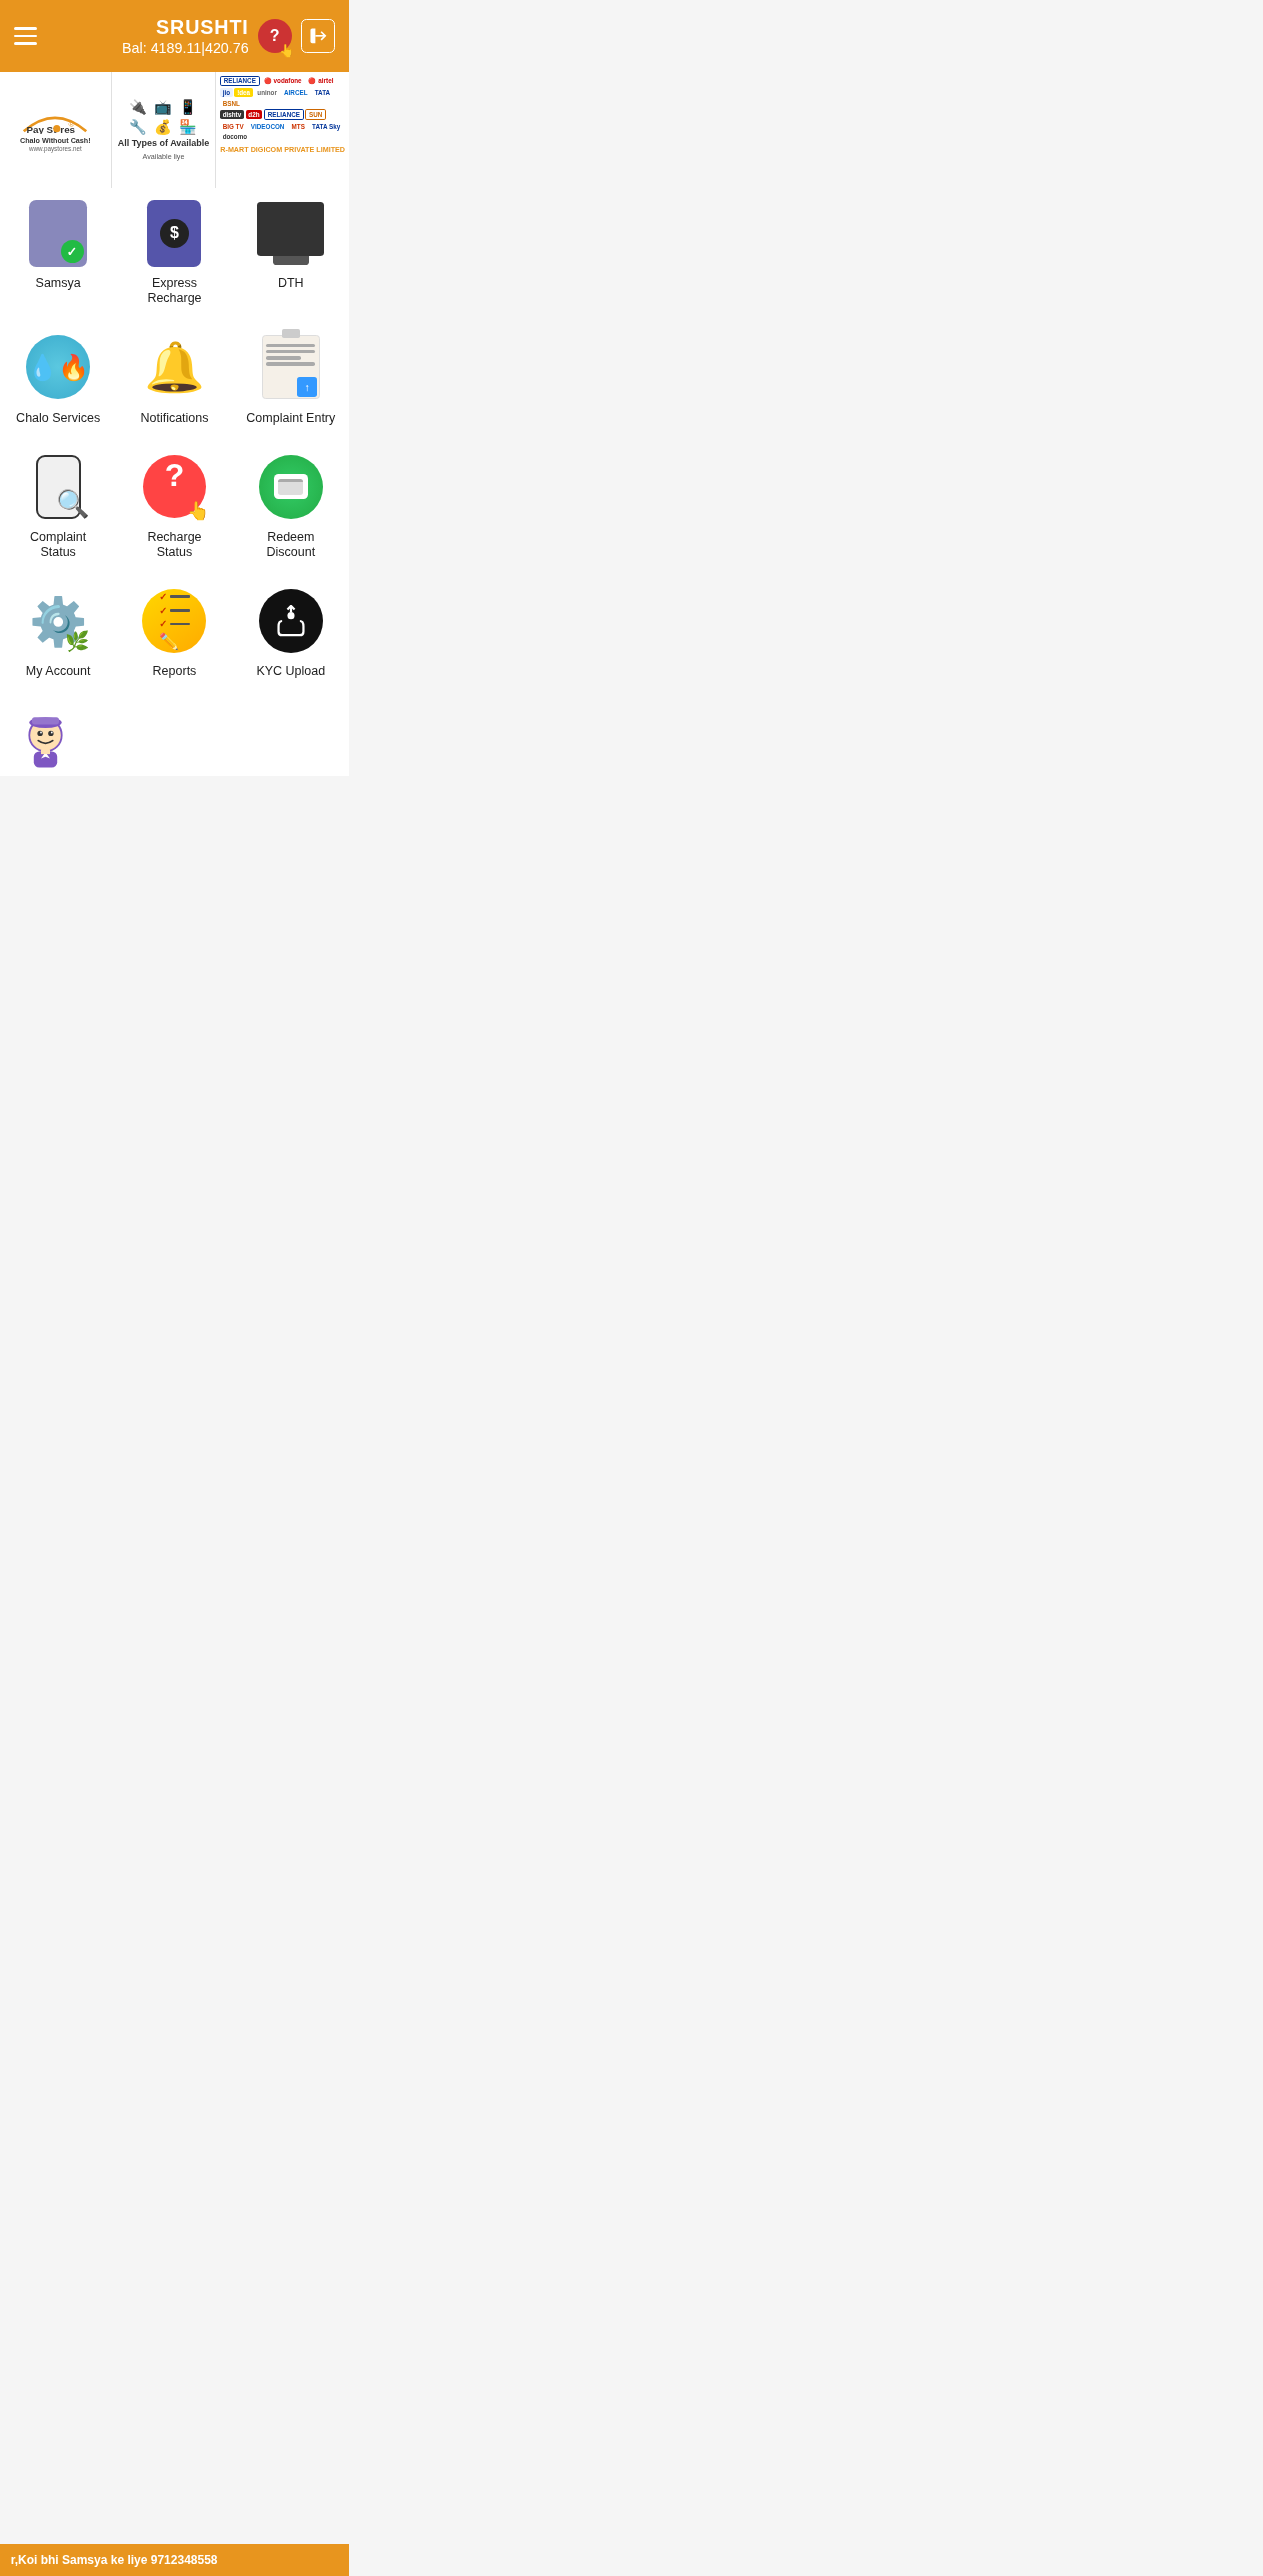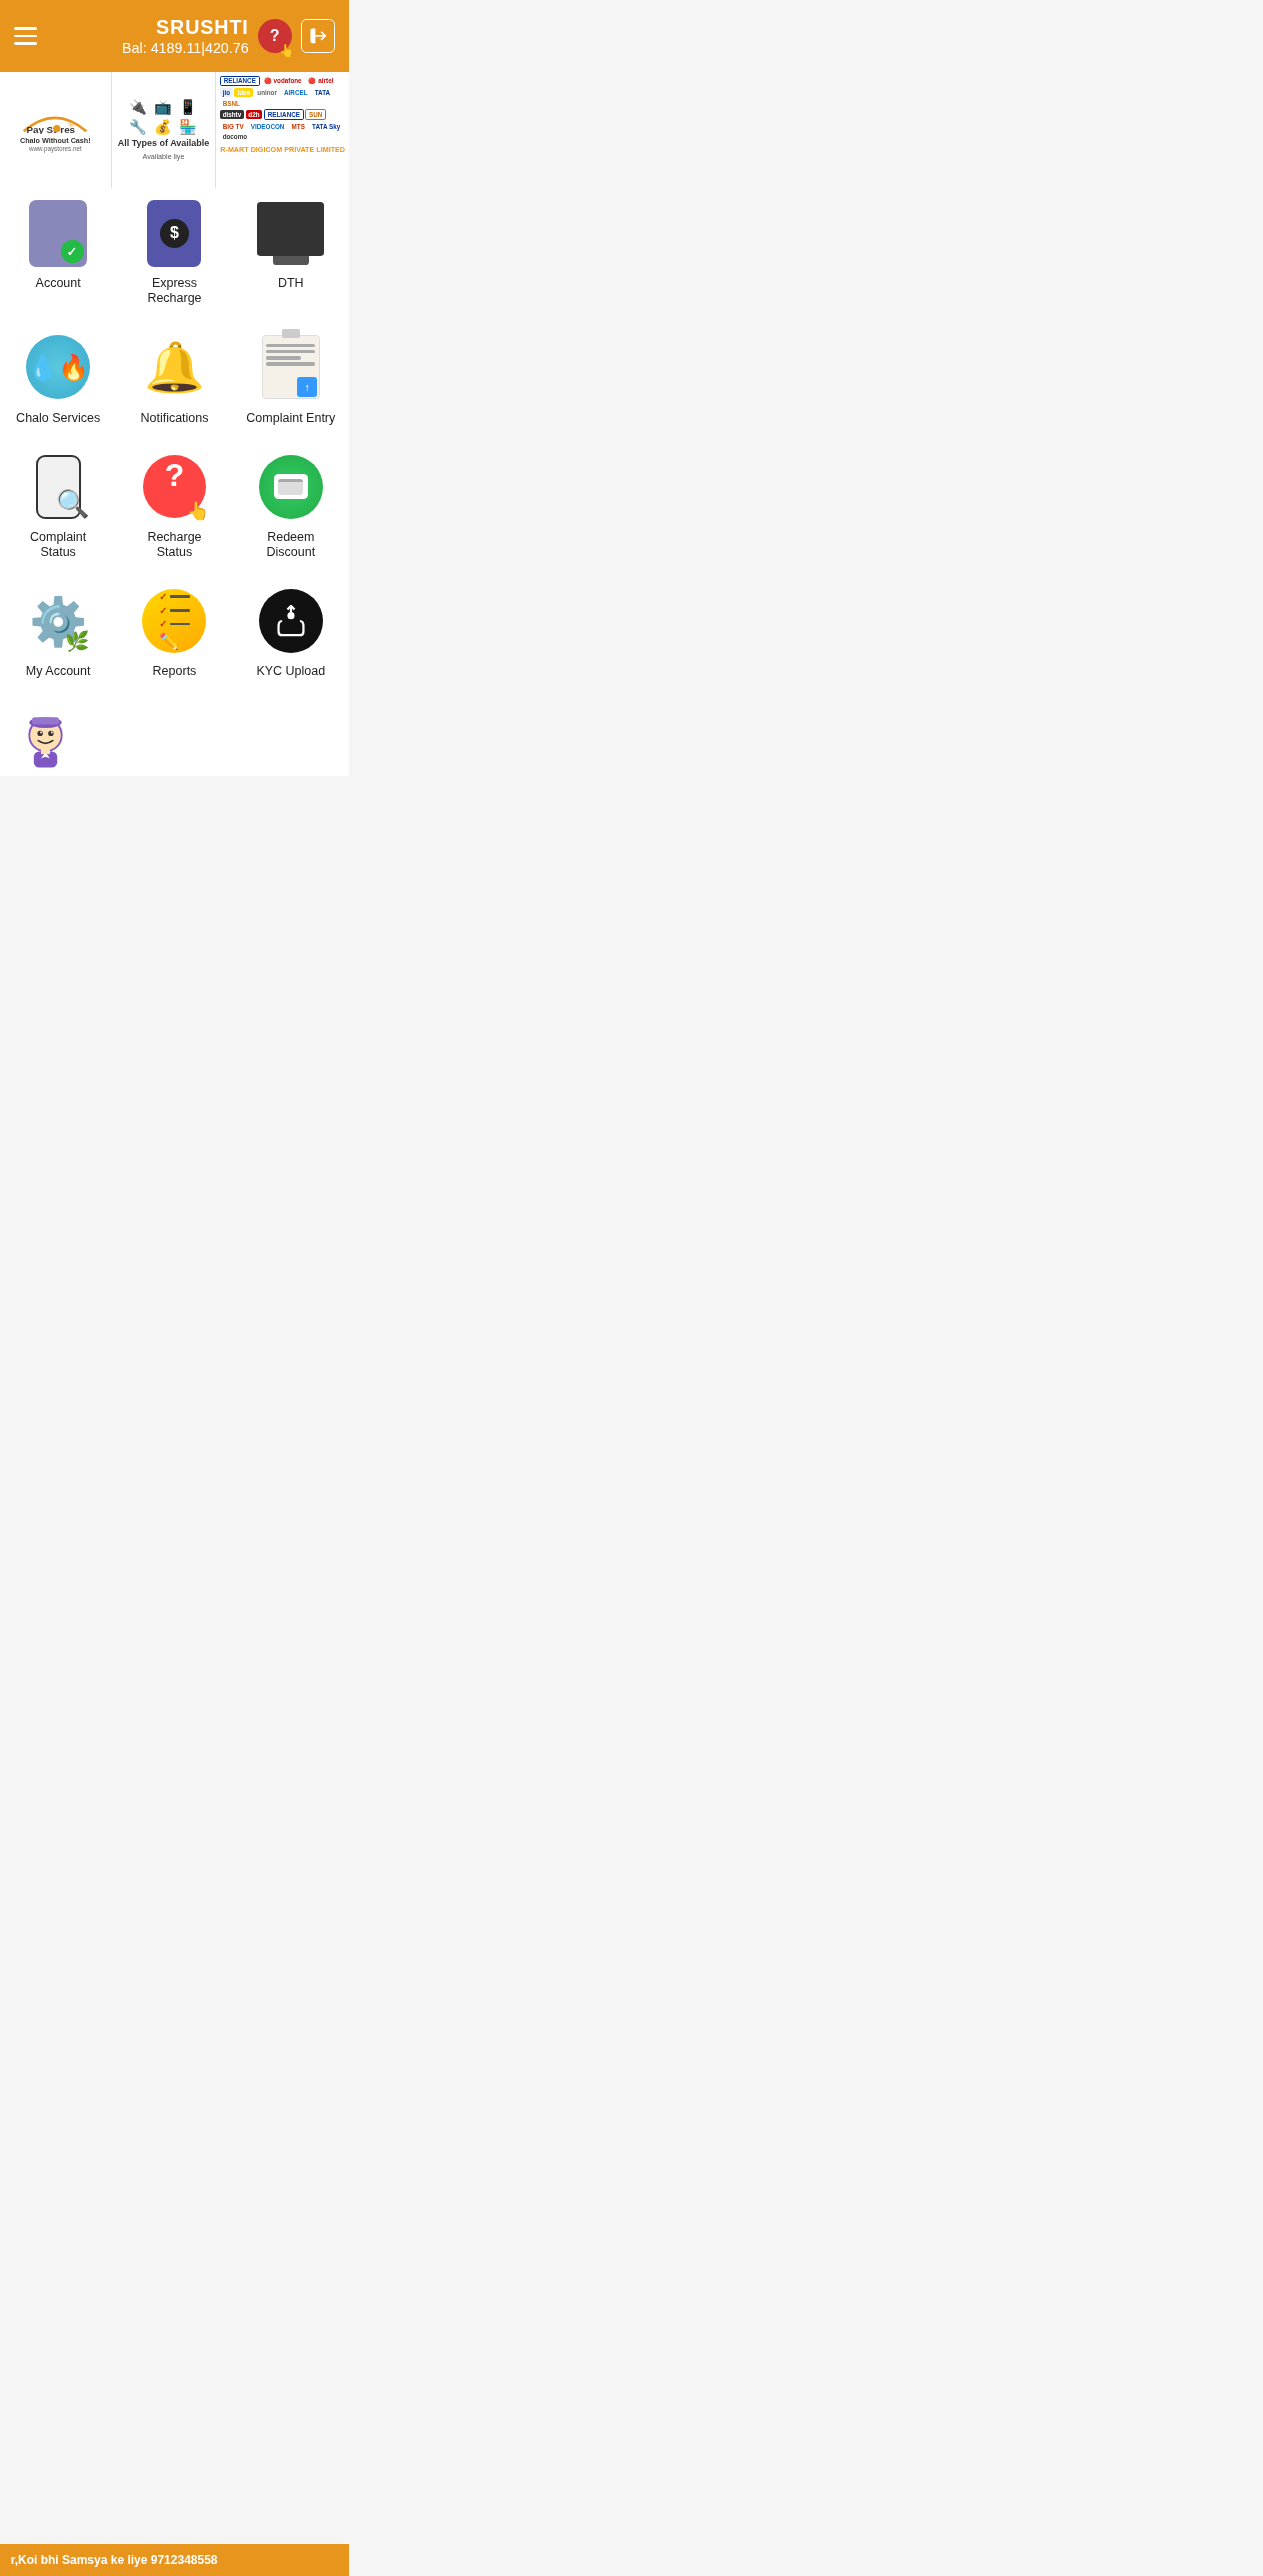--- a/index.html
+++ b/index.html
@@ -635,21 +635,21 @@
 <div class="section-bg">
 
   <div class="grid-row">
 
     <div class="grid-item">
       <div class="icon-wrapper">
         <div class="phone-icon">
           <div class="check-circle">✓</div>
         </div>
       </div>
-      <span class="grid-label">Account</span>
+      <span class="grid-label">Samsya</span>
     </div>
 
     <div class="grid-item">
       <div class="icon-wrapper">
         <div class="express-phone">
           <div class="dollar">$</div>
         </div>
       </div>
       <span class="grid-label">Express Recharge</span>
     </div>

